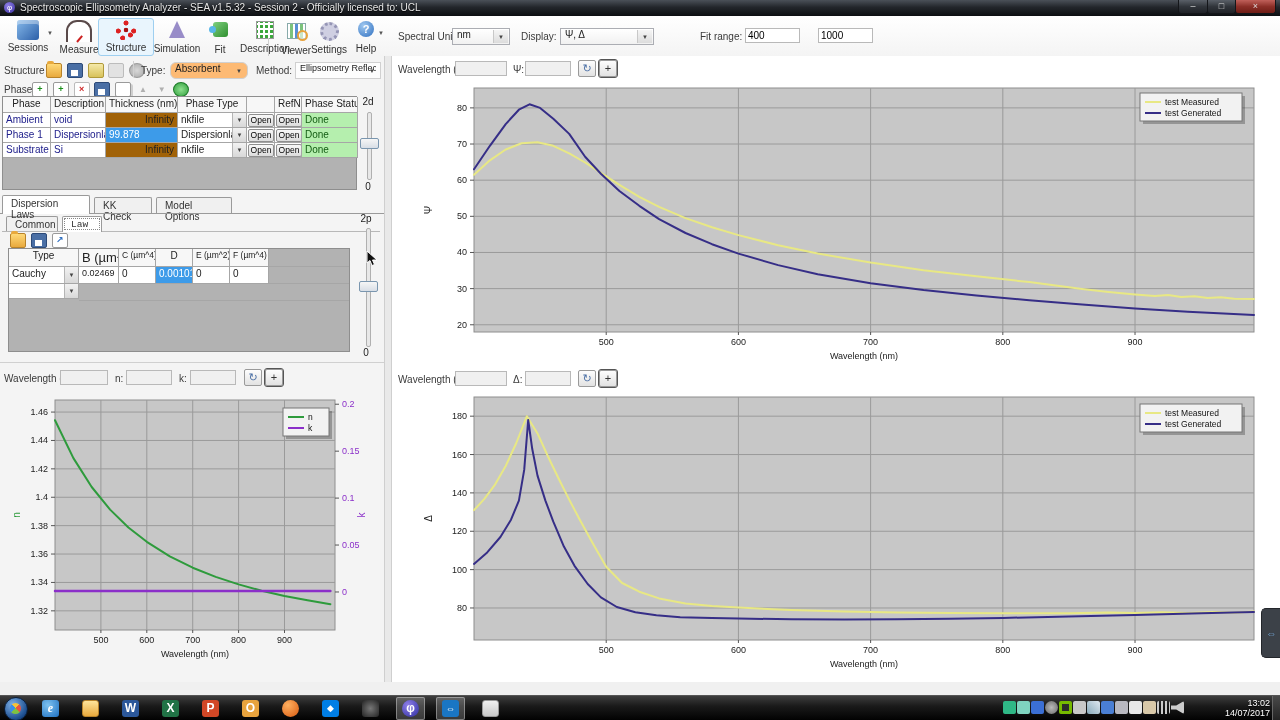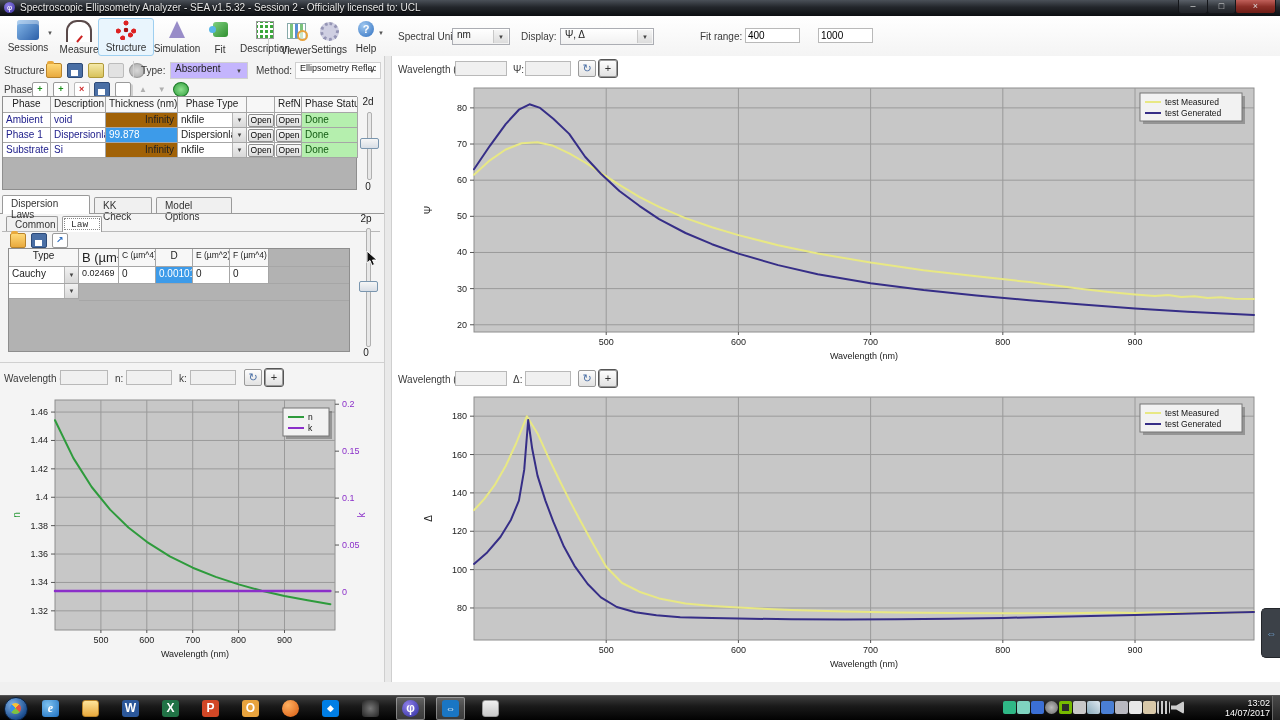--- a/index.html
+++ b/index.html
@@ -195,21 +195,21 @@
     <span class="lbl" style="left:4px;top:9px;">Structure</span>
     <span class="abs" style="left:46px;top:7px;">
       <span class="mini i-folder"></span>
       <span class="mini i-save"></span>
       <span class="mini i-stack"></span>
       <span class="mini i-dis"></span>
       <span class="mini i-circle"></span>
     </span>
     <div class="tsep" style="left:133px;top:5px;height:16px;"></div>
     <span class="lbl" style="left:141px;top:9px;">Type:</span>
-    <div class="sel" style="left:170px;top:6px;width:78px;border-color:#d0d0d0;background:#c4b5fd;">
+    <div class="sel" style="left:170px;top:6px;width:78px;border-color:#d0d0d0;background:#fdba74;border-radius:6px;">
       <span>Absorbent</span>
         <span class="arr" style="background:none;border:none;">▼</span>
     </div>
     <span class="lbl" style="left:256px;top:9px;">Method:</span>
     <div class="sel" style="left:295px;top:6px;width:86px;border-color:#d0d0d0;background:#fdfdfd;font-size:9px;">
       <span style="overflow:hidden;white-space:nowrap;">Ellipsometry Reflectance</span>
         <span class="arr" style="background:none;border:none;">▼</span>
     </div>
 
     <span class="lbl" style="left:4px;top:28px;">Phase</span>

